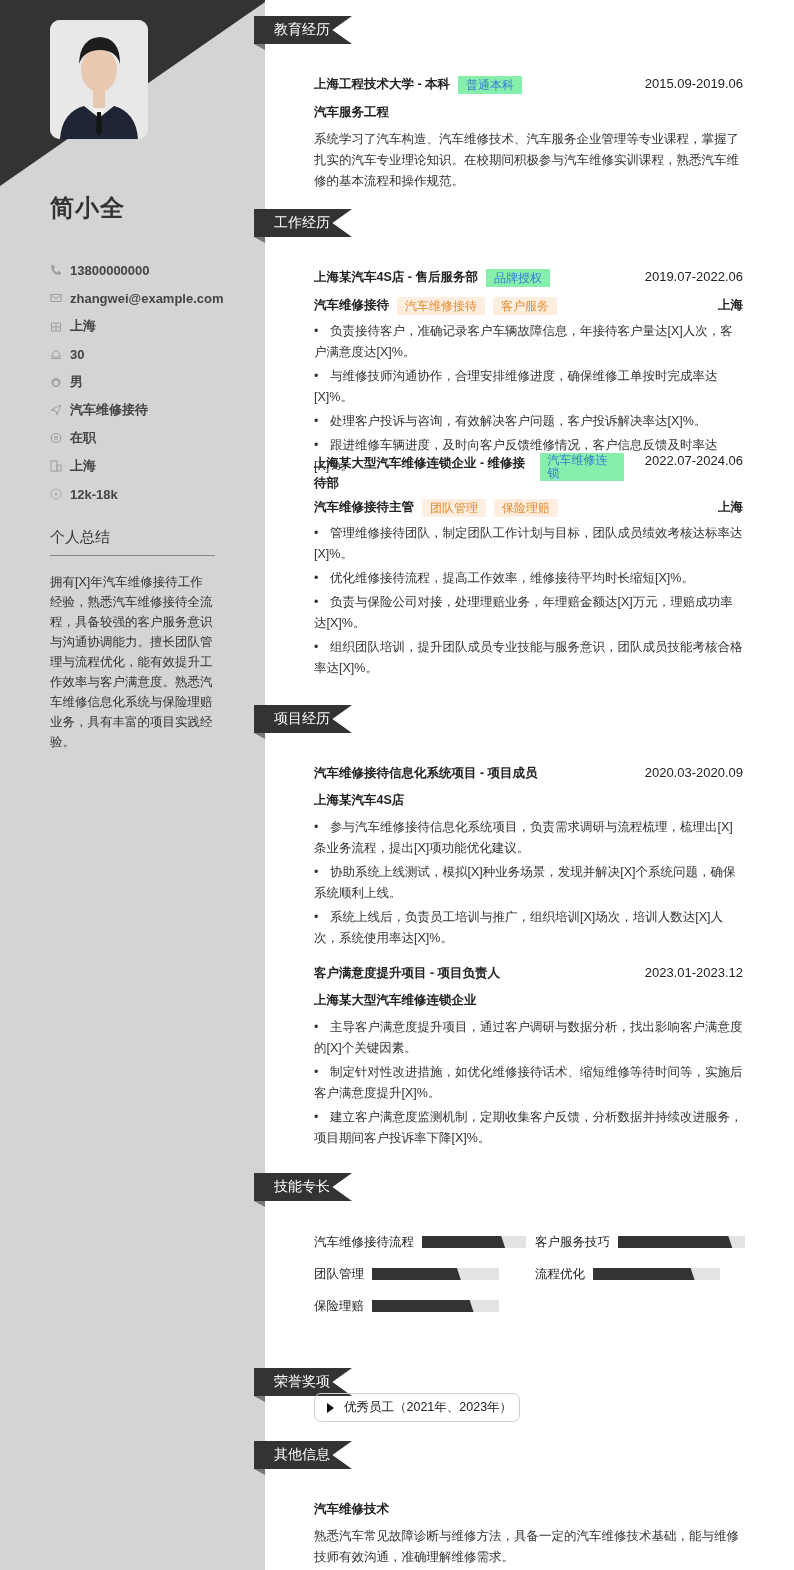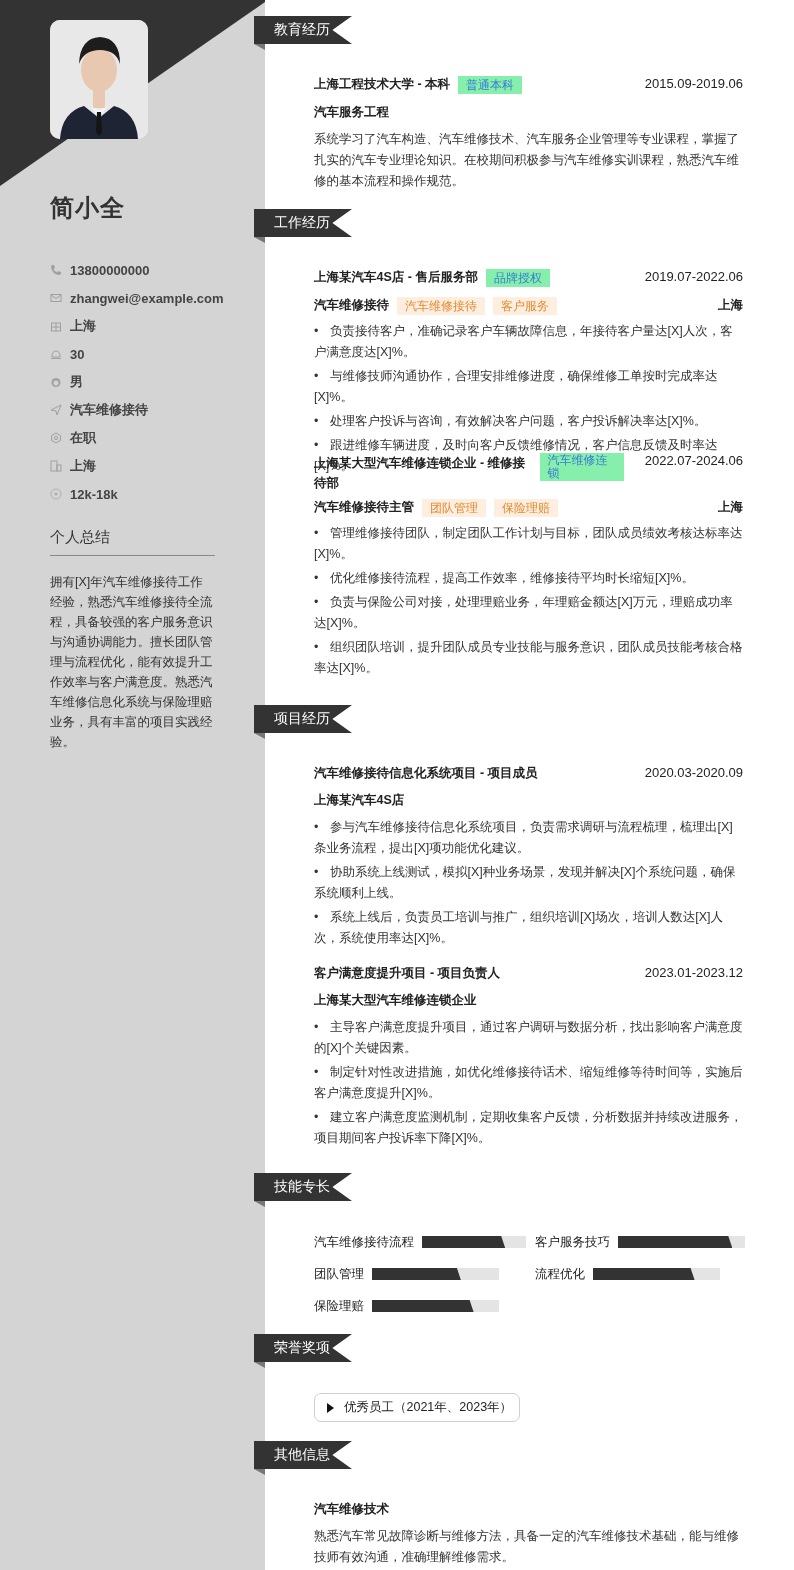--- a/index.html
+++ b/index.html
@@ -266,21 +266,21 @@
         <div class="bar-fill" style="width:80%;"></div>
       </div>
   </div>
   <div class="skill" style="left:49px; top:1297px;">
     <span>保险理赔</span>
     <div class="bar" style="width:127px;">
         <div class="bar-fill" style="width:80%;"></div>
       </div>
   </div>
 
-  <div class="ribbon" style="top:1334px;">
+  <div class="ribbon" style="top:1368px;">
     <div class="ribbon-body">荣誉奖项</div>
     <div class="ribbon-fold"></div>
   </div>
   <div class="award">
     <span class="tri"></span>
     <span>优秀员工（2021年、2023年）</span>
   </div>
 
   <div class="ribbon" style="top:1441px;">
     <div class="ribbon-body">其他信息</div>

